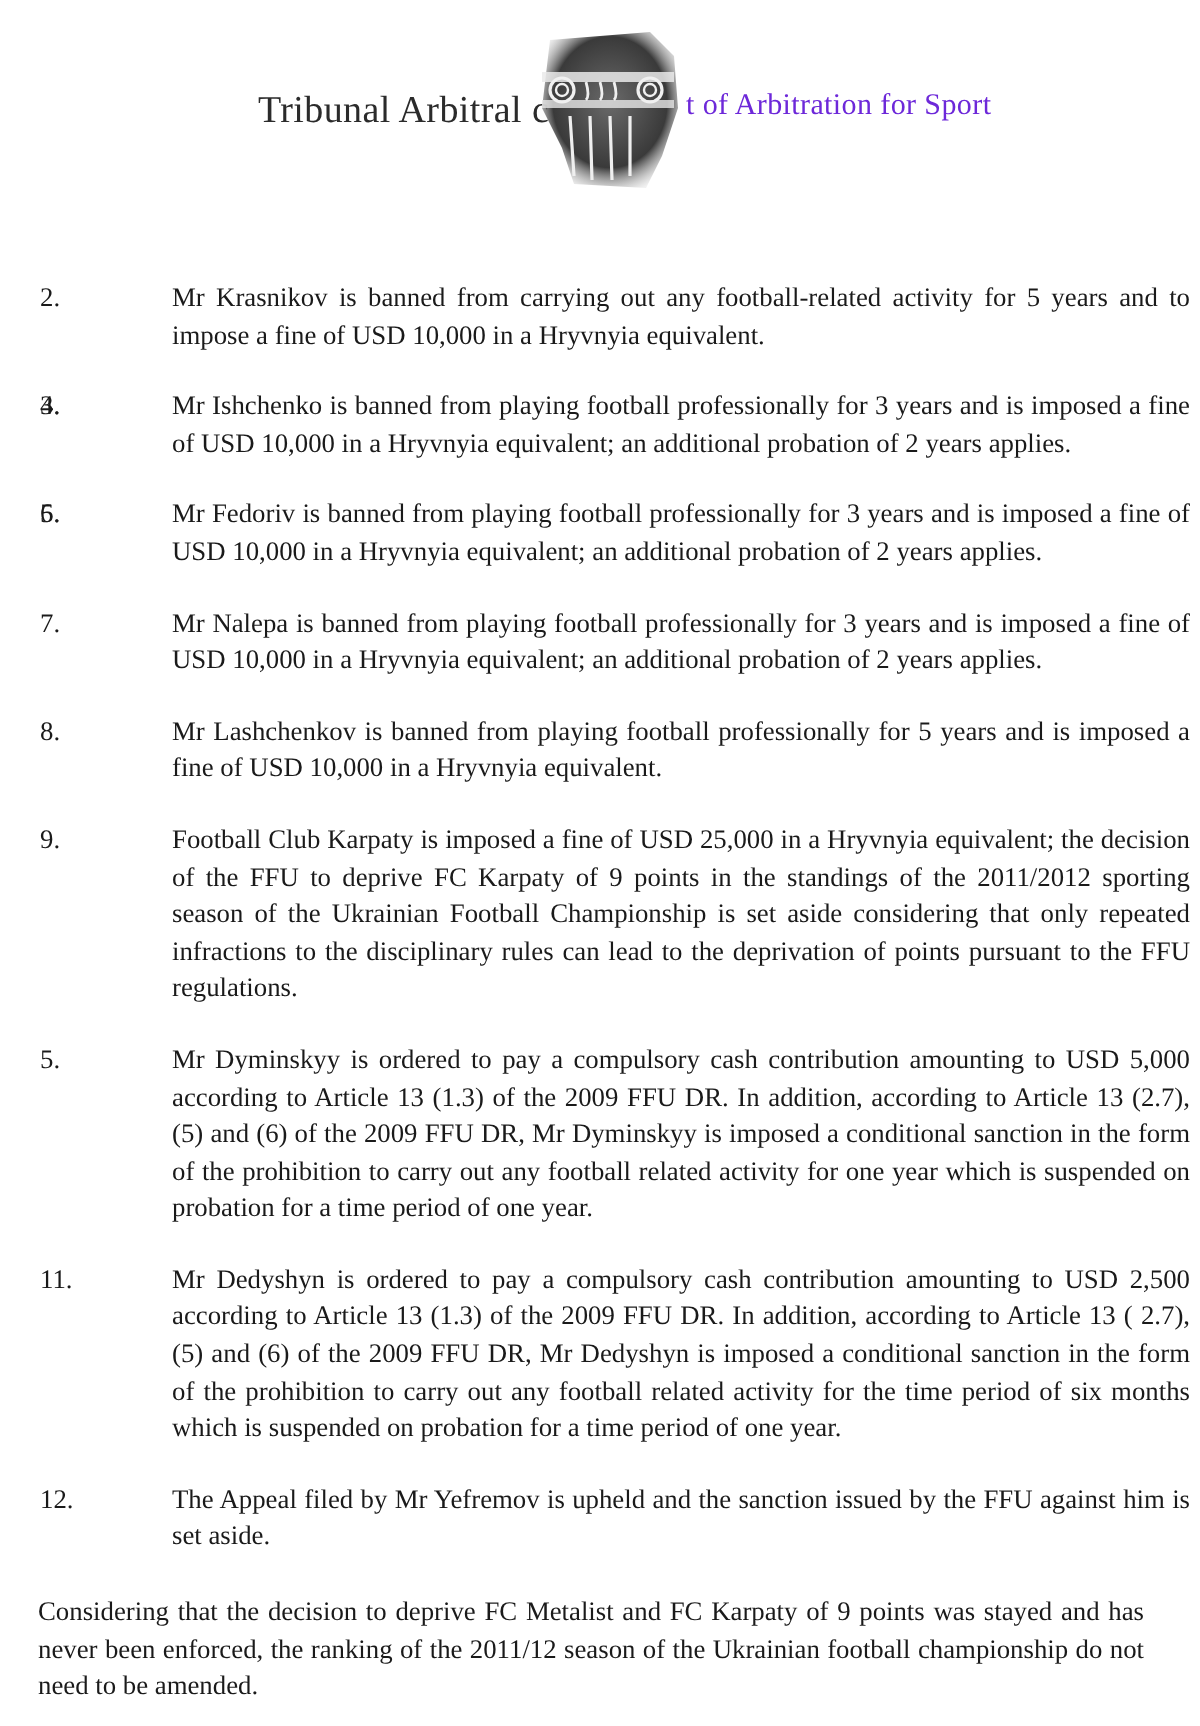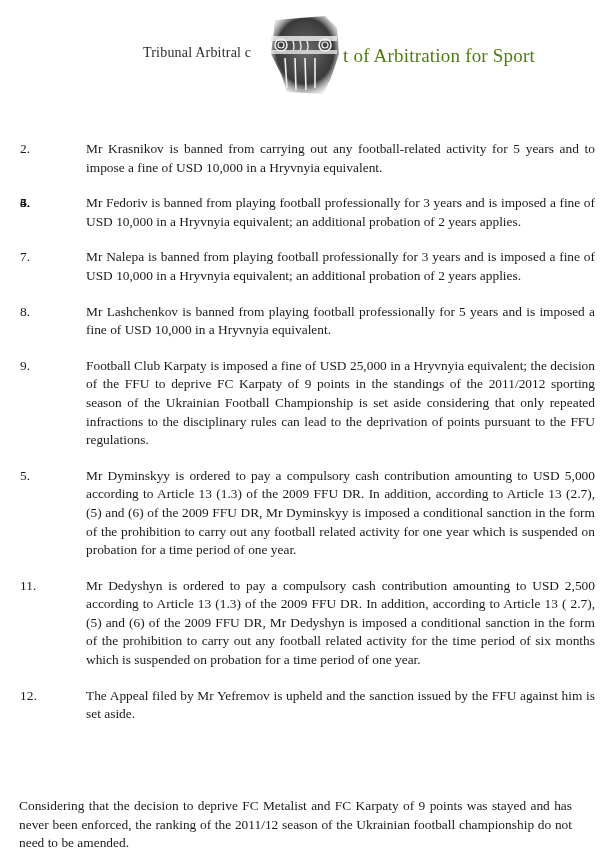--- a/index.html
+++ b/index.html
@@ -17,34 +17,34 @@
     }
     .header {
       position: absolute;
       top: 0;
       left: 0;
       width: 600px;
       height: 100px;
     }
     .header-left {
       position: absolute;
-      left: 143px;
+      left: 129px;
       top: 45px;
-      font-size: 14px;
+      font-size: 19px;
       letter-spacing: 0.2px;
       color: #2b2b2b;
       white-space: nowrap;
     }
     .header-right {
       position: absolute;
       left: 343px;
       top: 45px;
-      font-size: 19px;
+      font-size: 15px;
       letter-spacing: 0.2px;
-      color: #4d7c0f;
+      color: #6d28d9;
       white-space: nowrap;
       text-align: right;
     }
     .logo {
       position: absolute;
       left: 265px;
       top: 14px;
       width: 78px;
       height: 82px;
     }
@@ -112,20 +112,21 @@
 <div class="items">
   <div class="item">
     <div class="num">2.</div>
     <div class="text">Mr Krasnikov is banned from carrying out any football-related activity for 5 years and to impose a fine of USD 10,000 in a Hryvnyia equivalent.</div>
   </div>
   <div class="item">
     <div class="num">3.</div>
   </div>
   <div class="item">
     <div class="num">4.</div>
+    <div class="text">Mr Ishchenko is banned from playing football professionally for 3 years and is imposed a fine of USD 10,000 in a Hryvnyia equivalent; an additional probation of 2 years applies.</div>
   </div>
   <div class="item">
     <div class="num">5.</div>
   </div>
   <div class="item">
     <div class="num">6.</div>
     <div class="text">Mr Fedoriv is banned from playing football professionally for 3 years and is imposed a fine of USD 10,000 in a Hryvnyia equivalent; an additional probation of 2 years applies.</div>
   </div>
   <div class="item">
     <div class="num">7.</div>

